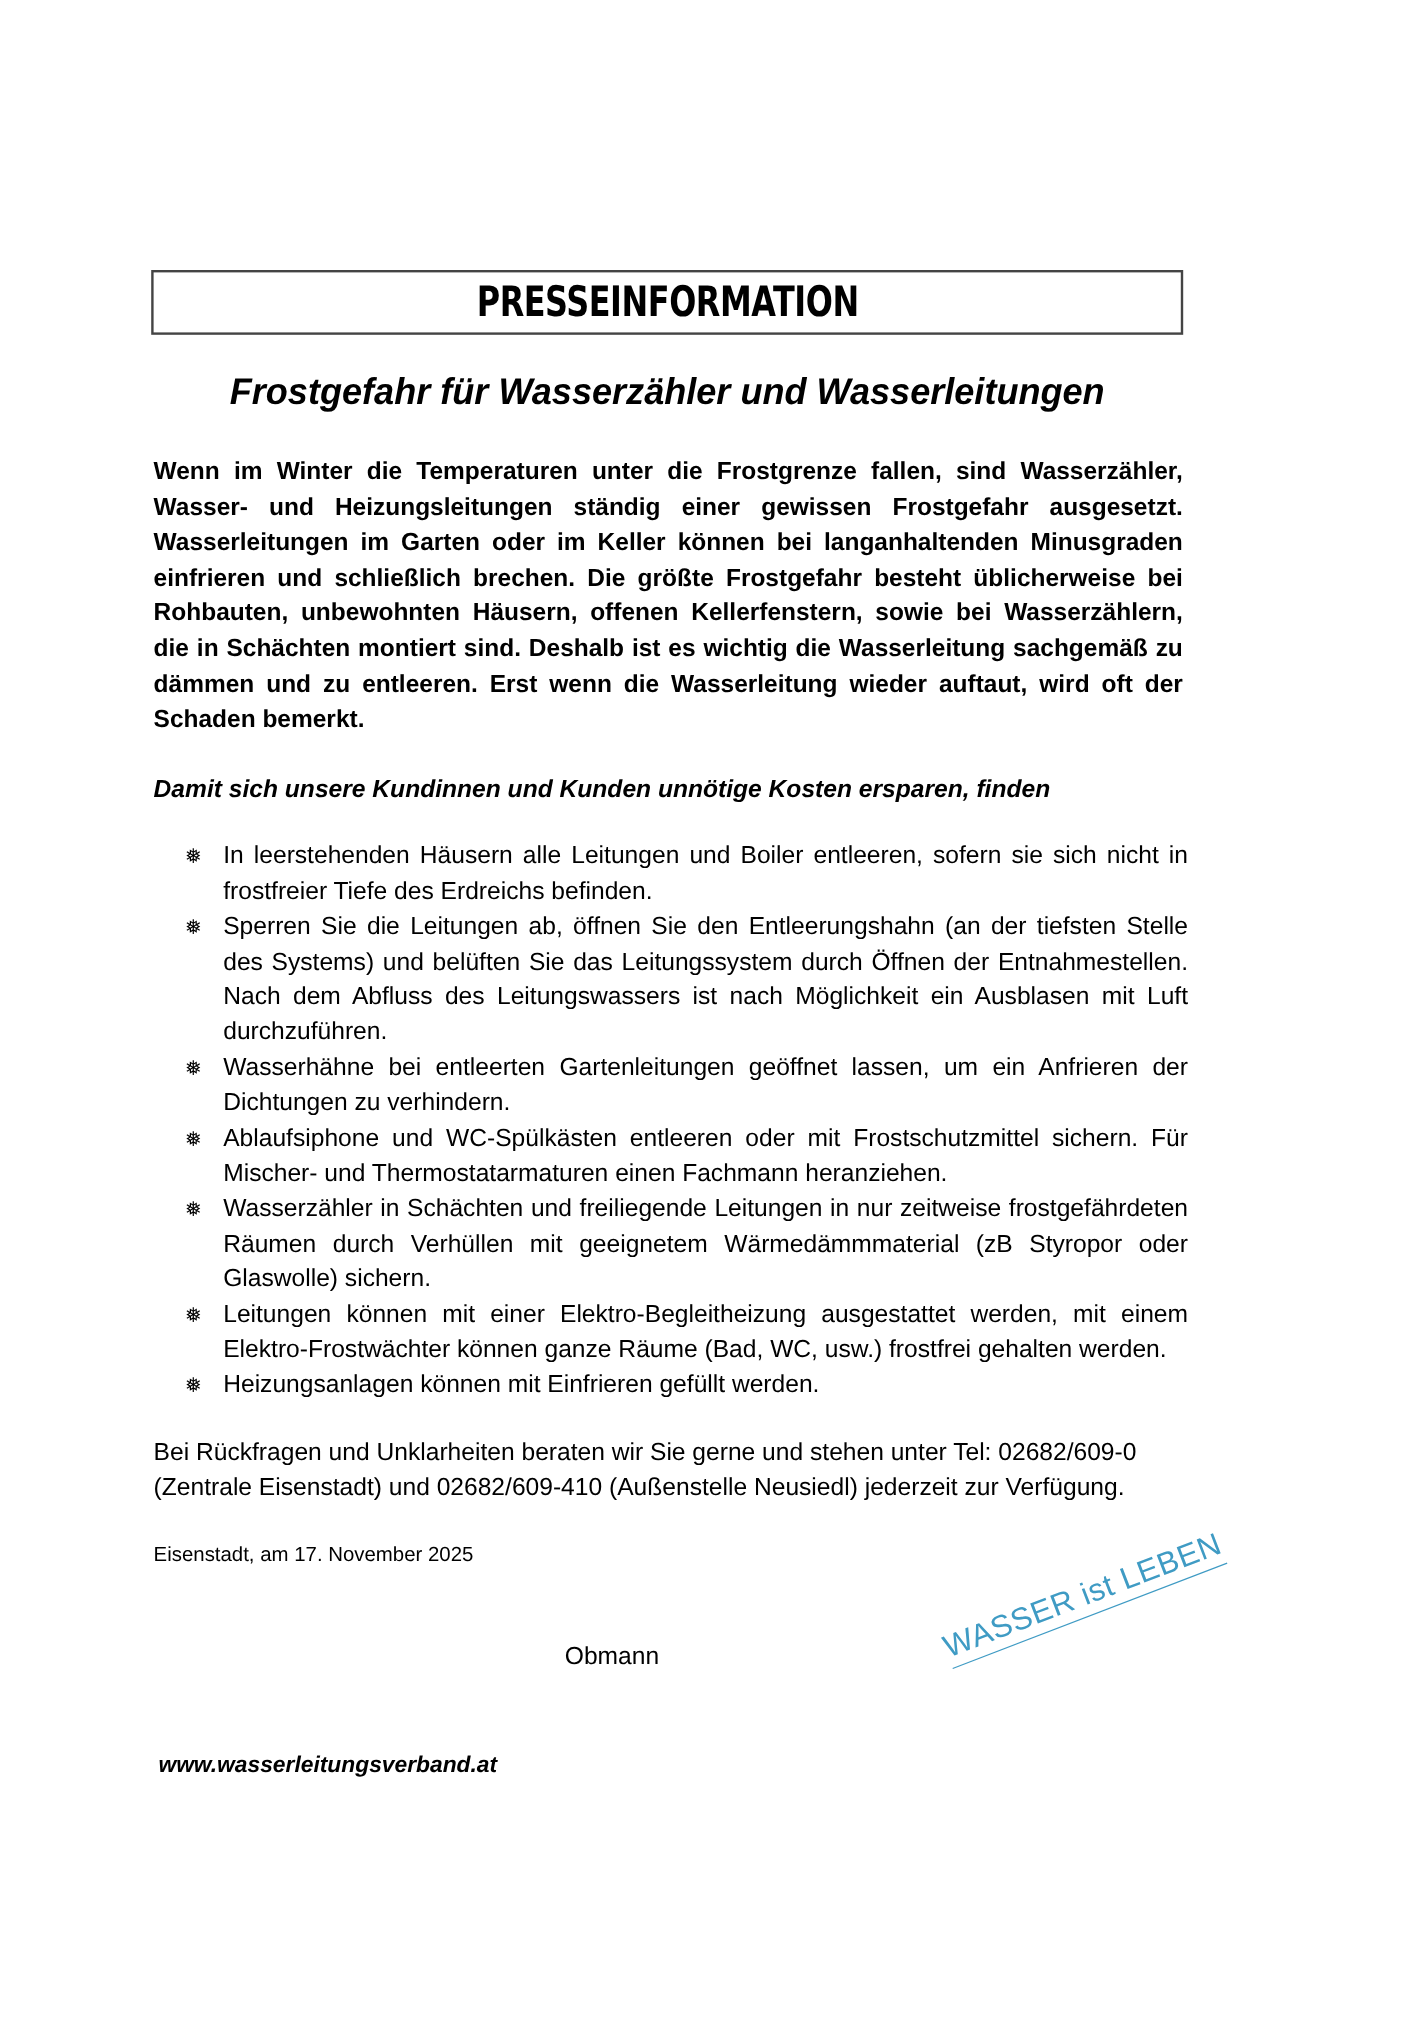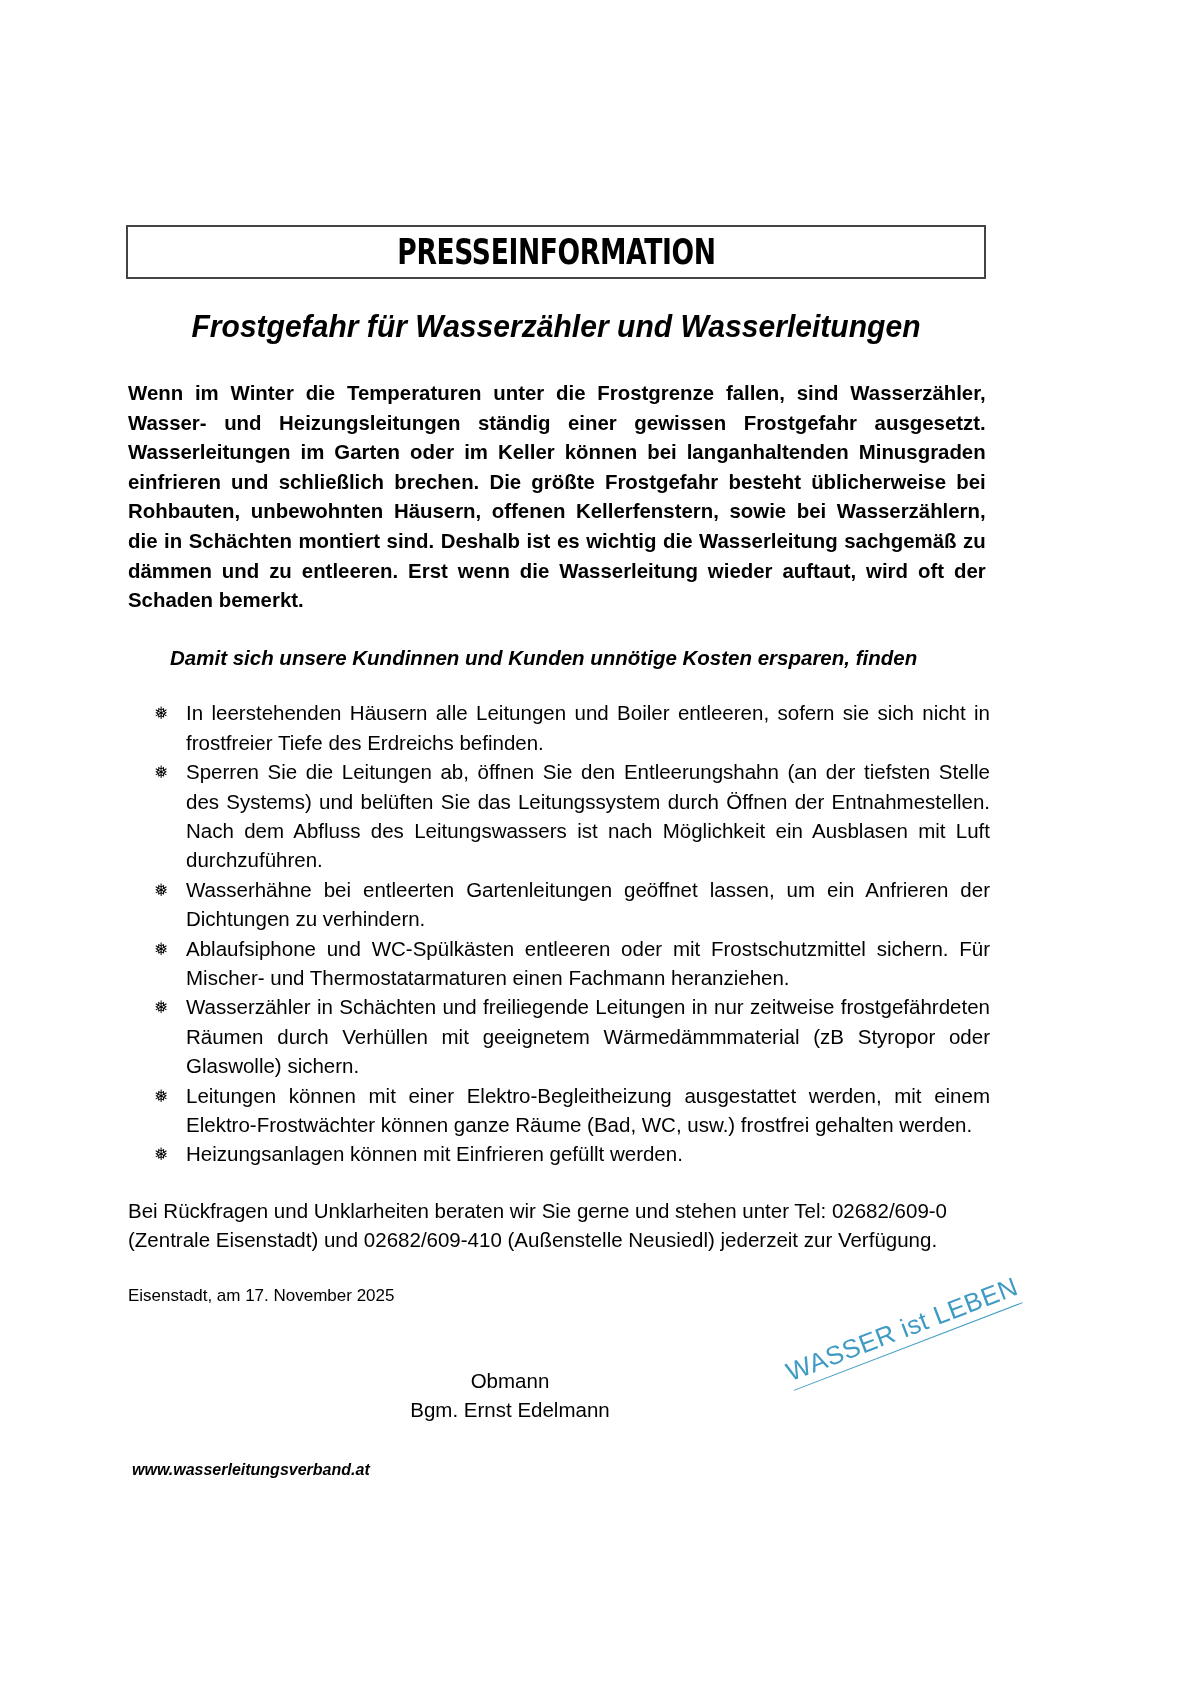--- a/index.html
+++ b/index.html
@@ -86,21 +86,20 @@
     padding-top: 28px;
     font-weight: 700;
     font-style: italic;
     font-size: 20.5px;
     line-height: 29.6px;
     text-align: justify;
     text-justify: inter-word;
   }
   p.lead-italic .nobreak-line {
     display: block;
-    margin-left: 42px;
   }
 
   
   ul.tips {
     list-style: none;
     margin: 0;
     padding: 0;
     padding-top: 26px;
   }
   ul.tips li {
@@ -176,21 +175,21 @@
     display: inline-block;
     padding-bottom: 2px;
     border-bottom: 1.5px solid #3f9bc4;
   }
 
   
   .footer-url {
     position: absolute;
     left: 132px;
     top: 1455px;
-    font-size: 16px;
+    font-size: 19px;
     font-weight: 700;
     font-style: italic;
     text-align: center;
   }
 </style>
 </head>
 <body>
 
 <div class="page">
 
@@ -243,21 +242,20 @@
       <span>Bei Rückfragen und Unklarheiten beraten wir Sie gerne und stehen unter Tel: 02682/609-0</span><br>
       <span>(Zentrale Eisenstadt) und 02682/609-410 (Außenstelle Neusiedl) jederzeit zur Verfügung.</span>
     </p>
 
     <p class="datum">Eisenstadt, am 17. November 2025</p>
 
   </div>
 
   <div class="signature">
     <div>Obmann</div>
-    <div>Bgm. Ernst Edelmann</div>
   </div>
 
   <div class="slogan">
     <div class="slogan-inner">
       <span class="slogan-text">WASSER ist LEBEN</span>
     </div>
   </div>
 
   <div class="footer-url">www.wasserleitungsverband.at</div>
 

